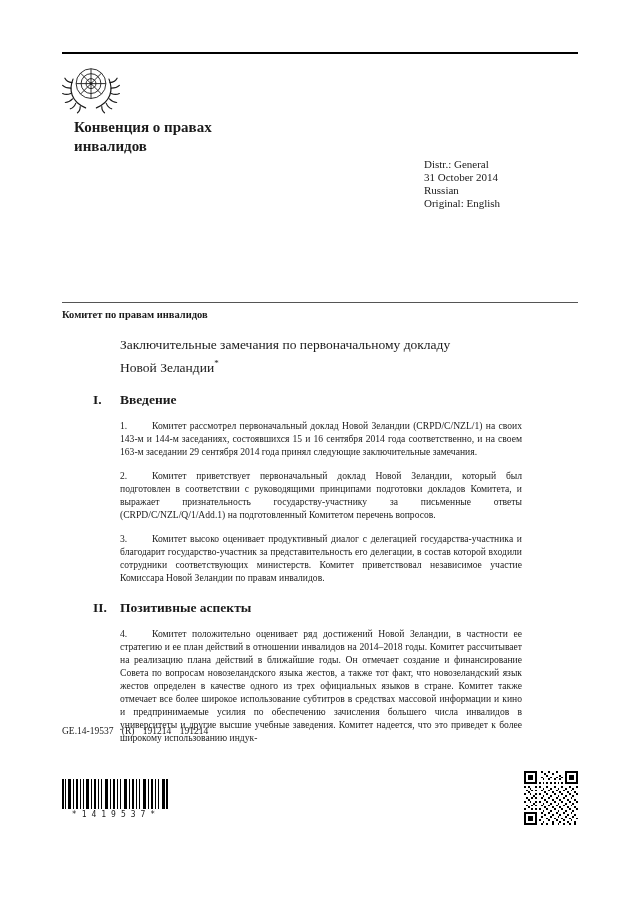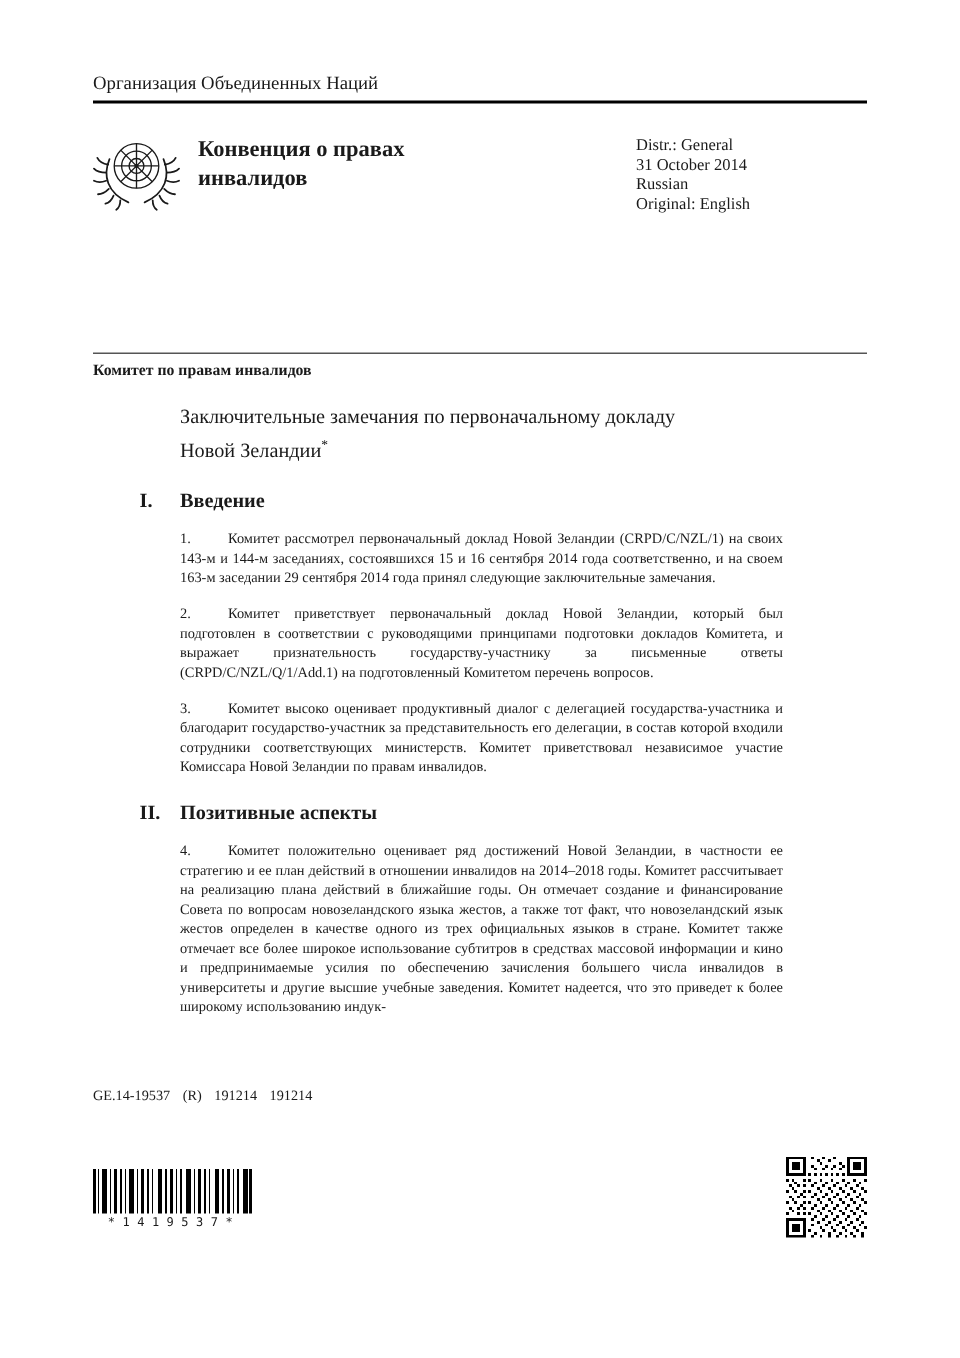--- a/index.html
+++ b/index.html
@@ -16,21 +16,21 @@
   }
   
   .header-top {
     display:flex; justify-content:space-between; align-items:baseline;
     border-bottom:2.5px solid #000; padding-bottom:4px;
   }
   .org-name { font-size:12.5px; }
   .doc-symbol { white-space:nowrap; }
   .sym-big { font-size:21px; }
   .sym-small { font-size:11.5px; }
-  .header-main { display:flex; margin-top:20px; }
+  .header-main { display:flex; margin-top:8px;flex-direction:column; }
   .emblem { width:58px; height:54px; flex:none; }
   .conv-title {
     font-size:15px; font-weight:bold; line-height:1.25;
     margin-left:12px; width:175px; padding-top:2px;
   }
   .distr { margin-left:auto; width:154px; font-size:11px; line-height:13px; padding-top:2px; }
   .spacer { height:92px; }
   .thin-rule { border-top:1px solid #555; }
   .committee { font-size:10.5px; font-weight:bold; margin-top:6px; }
   
@@ -60,21 +60,20 @@
   .recycle { position:absolute; top:797px; right:122px; font-size:8px; font-weight:bold; white-space:nowrap; }
   .recycle-icon { font-size:14px; font-weight:normal; vertical-align:-3px; margin-left:5px; font-family:"DejaVu Sans",sans-serif; }
   .qr { position:absolute; top:771px; right:62px; width:54px; height:54px; }
 </style>
 </head>
 <body>
 
 <div class="page">
 
   <div class="header-top">
-    <span class="org-name">Организация Объединенных Наций</span>
   </div>
 
   <div class="header-main">
     <div class="emblem">
       <svg viewBox="0 0 64 60" width="58" height="54">
         <g stroke="#1a1a1a" fill="none" stroke-width="1">
           <circle cx="32" cy="24" r="16.5"></circle>
           <circle cx="32" cy="24" r="11"></circle>
           <circle cx="32" cy="24" r="5.5"></circle>
           <circle cx="32" cy="24" r="1.6" fill="#1a1a1a" stroke="none"></circle>

